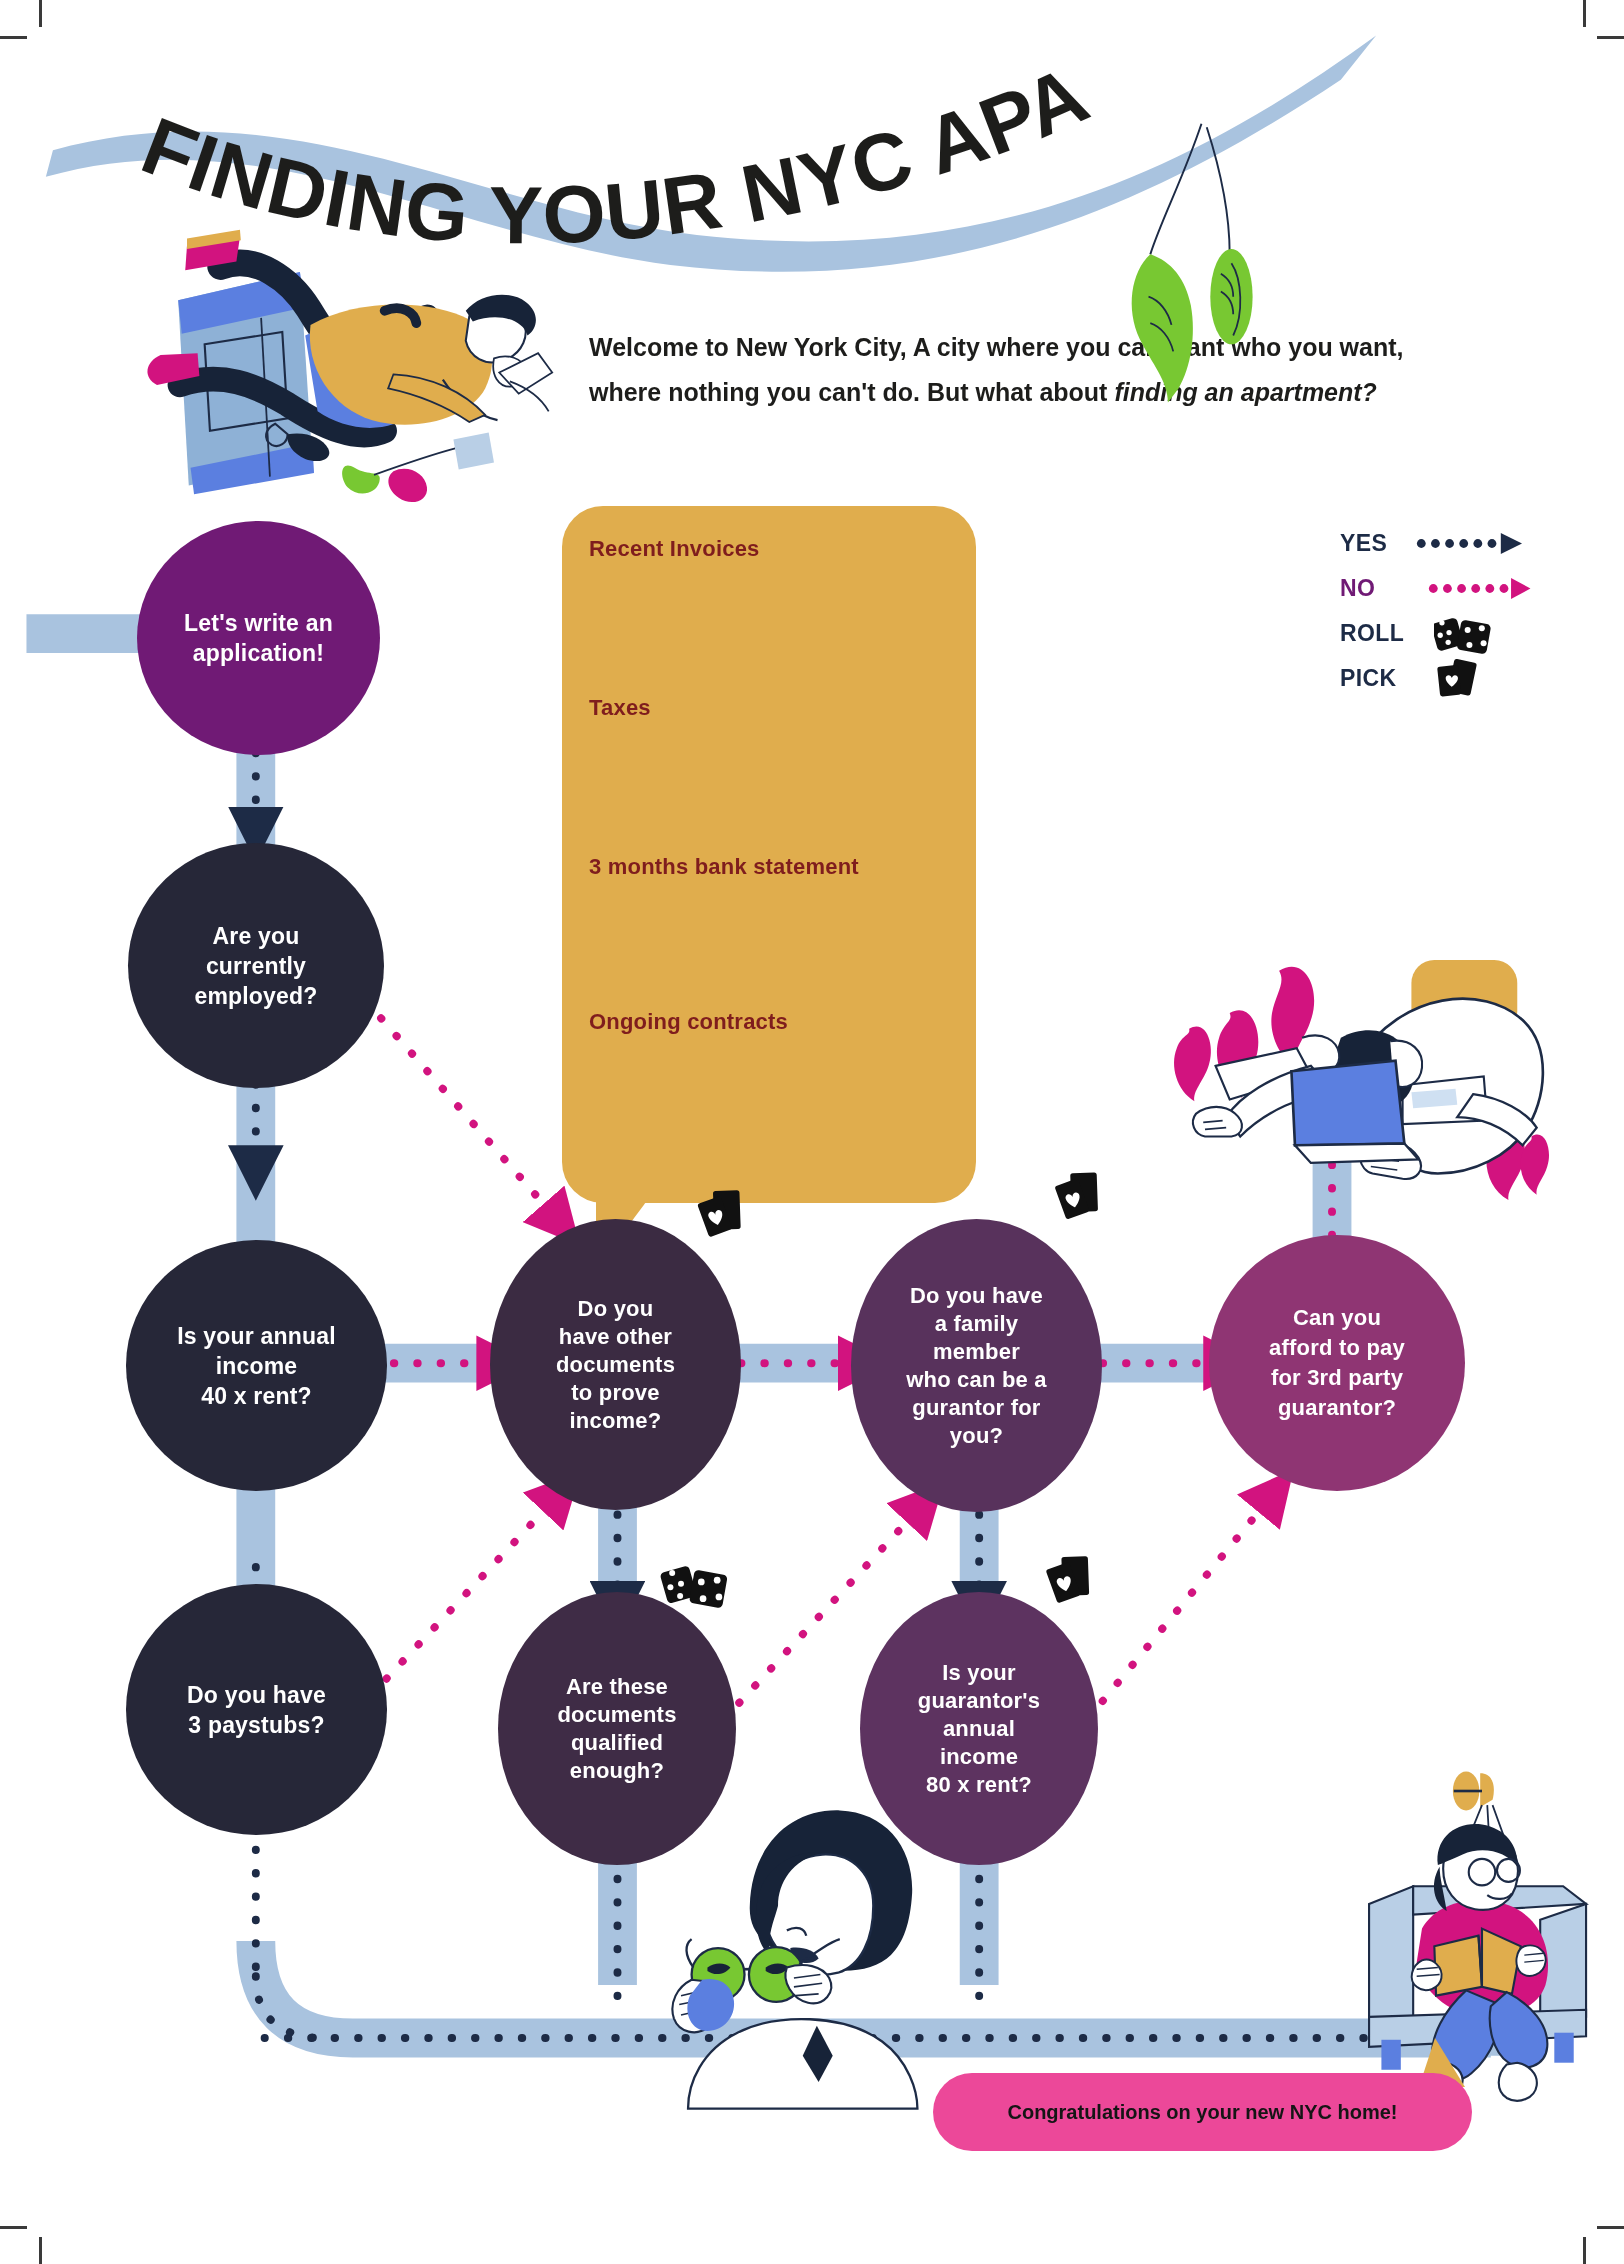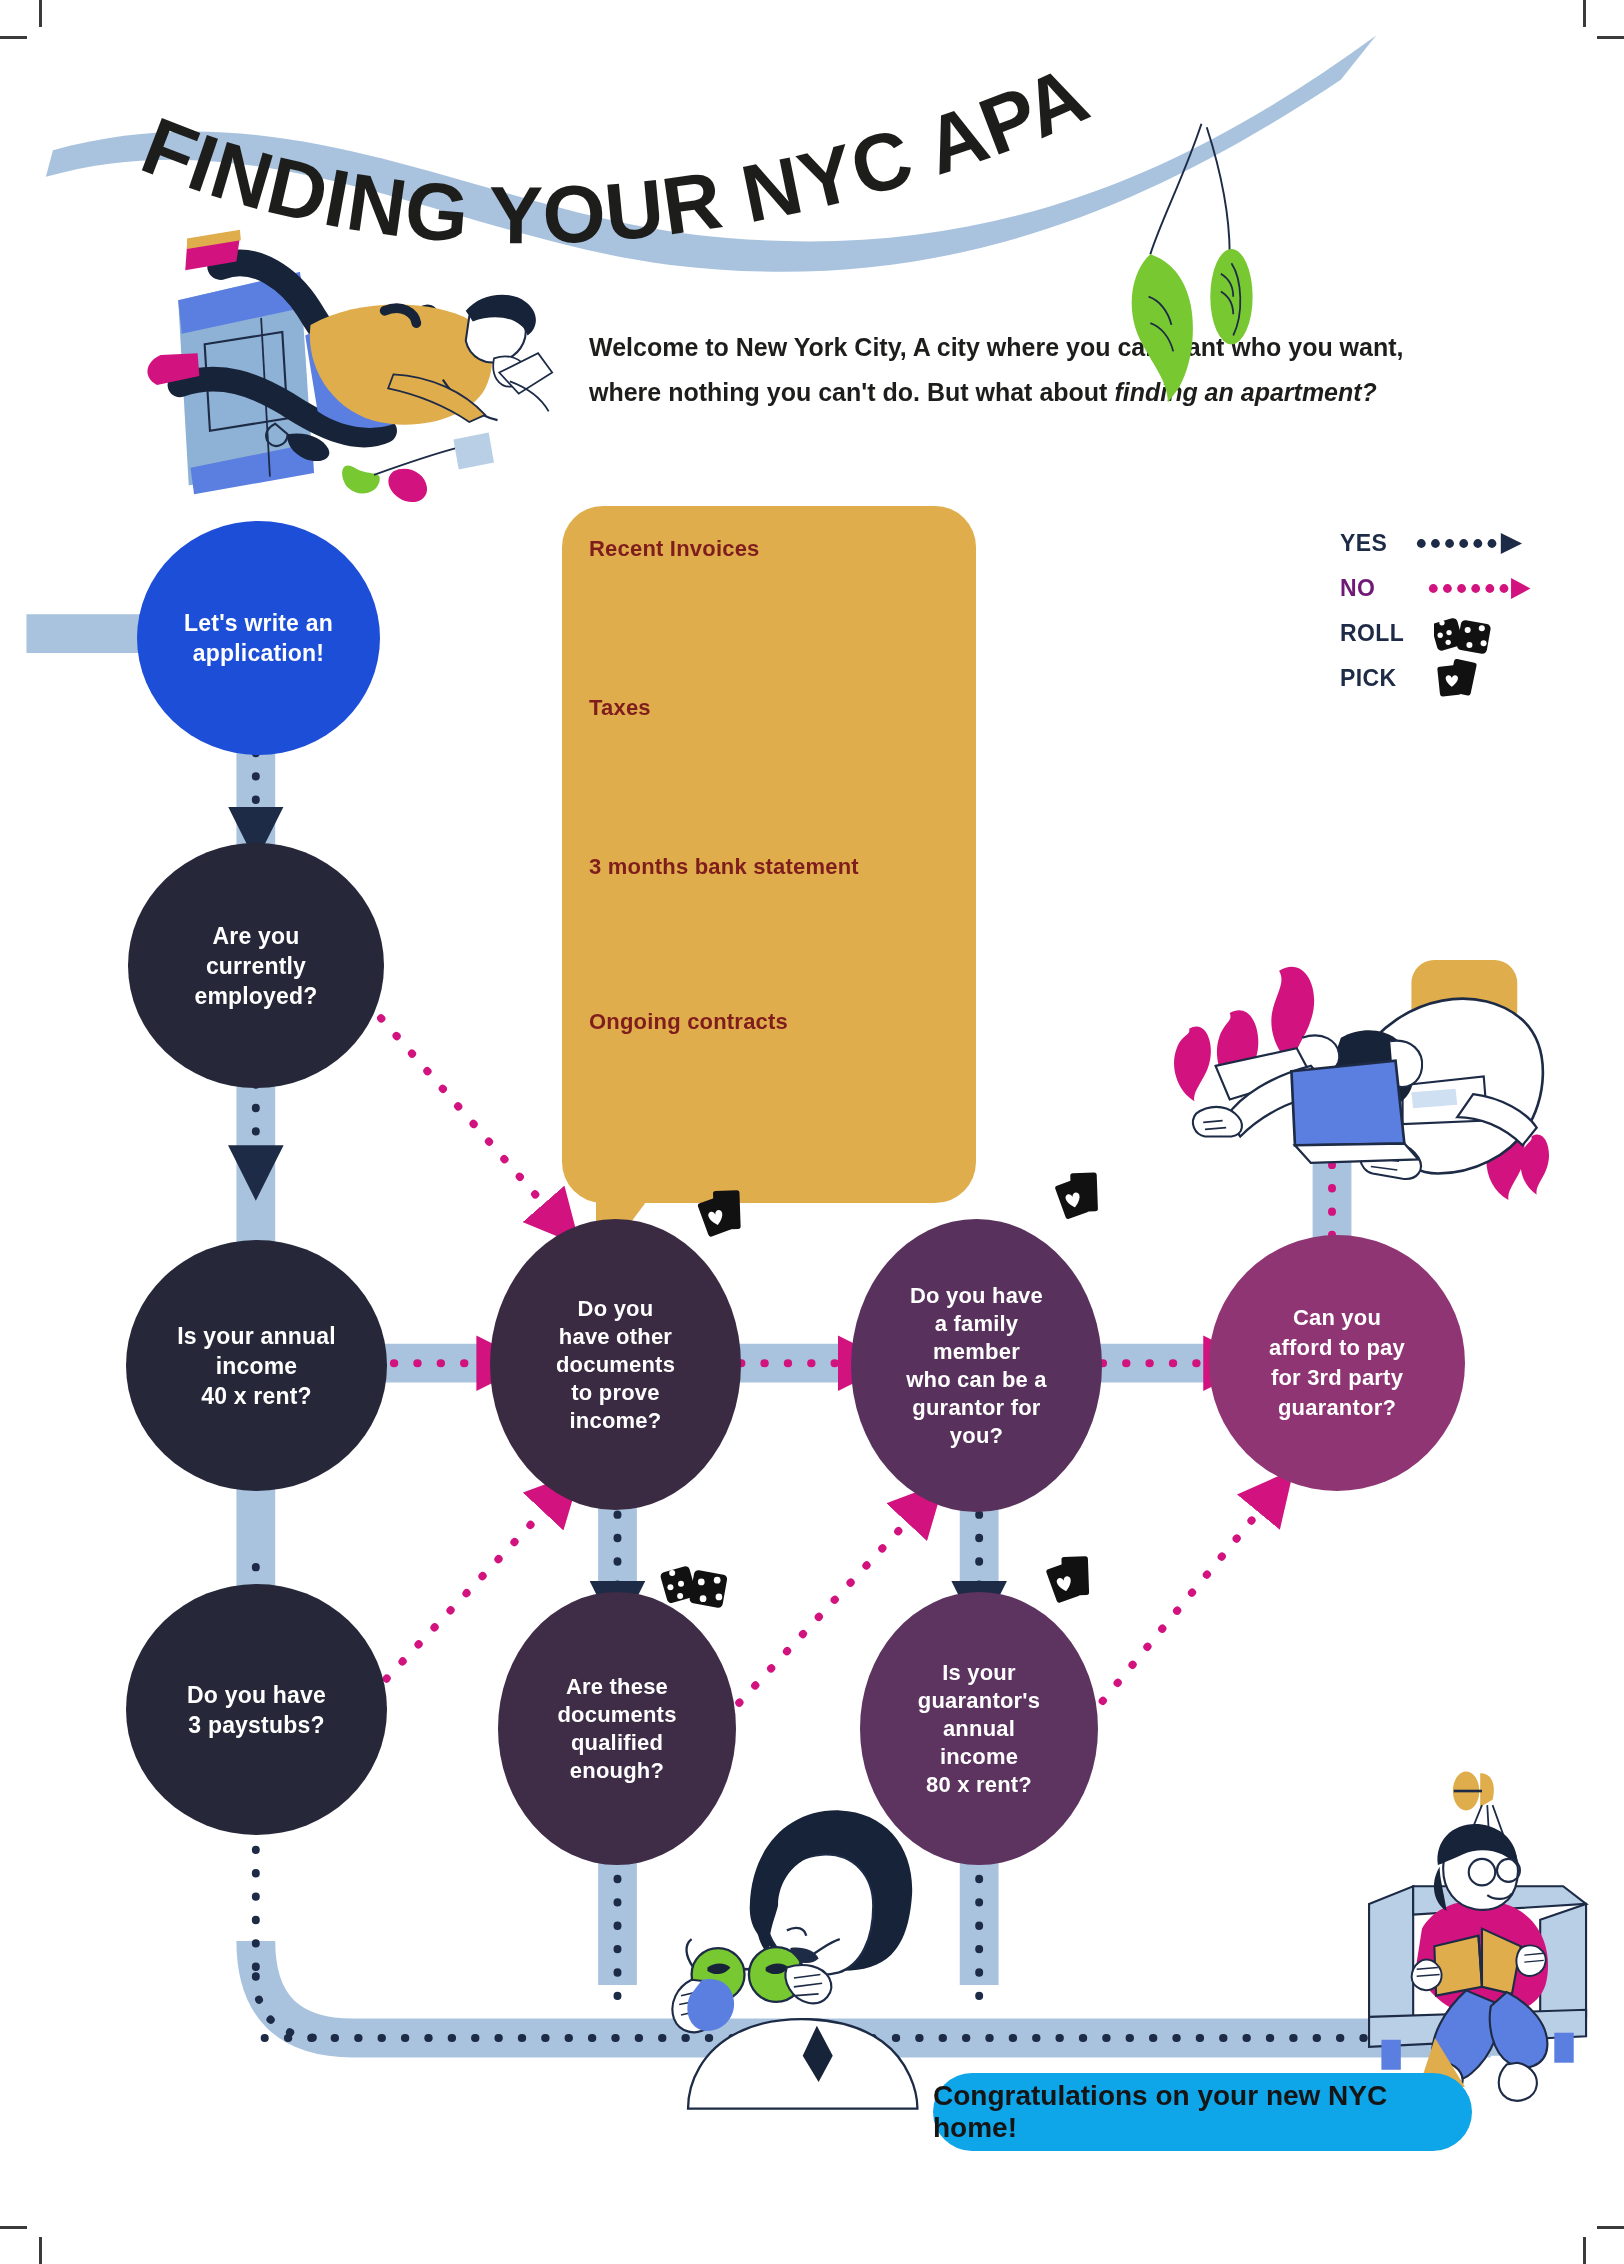--- a/index.html
+++ b/index.html
@@ -35,22 +35,22 @@
      color:#7f1d1d;letter-spacing:0.2px;}
 
   
   .node{position:absolute;border-radius:50%;display:flex;align-items:center;
      justify-content:center;text-align:center;color:#fff;font-weight:800;
      font-size:23px;line-height:30px;letter-spacing:0.2px;z-index:6;
      padding:0 14px;box-sizing:border-box;}
 
   
   .congrats{position:absolute;left:933px;top:2073px;width:539px;height:78px;
-    background:#0ea5e9;border-radius:39px;display:flex;align-items:center;
-    justify-content:center;font-size:28px;font-weight:800;color:#151515;z-index:7;}
+    background:#ec4899;border-radius:39px;display:flex;align-items:center;
+    justify-content:center;font-size:20px;font-weight:800;color:#151515;z-index:7;}
   .congrats-tail{position:absolute;left:1419px;top:2038px;width:0;height:0;
     border-left:16px solid transparent;border-right:30px solid transparent;
     border-bottom:49px solid #e0ad4d;z-index:6;}
   .card-tail{position:absolute;left:596px;top:1198px;width:0;height:0;
     border-left:12.4px solid #e0ad4d;border-right:41px solid transparent;
     border-top:55px solid #e0ad4d;z-index:4;}
 </style>
 </head>
 <body>
 
@@ -270,21 +270,21 @@
       <path d="M 420 1922 L 628 1700" marker-end="url(#noTip)"></path>
 
       <path d="M 838 1930 L 1040 1712" marker-end="url(#noTip)"></path>
 
       <path d="M 1250 1928 L 1438 1700" marker-end="url(#noTip)"></path>
 
       <path d="M 1510 1400 L 1510 1290" marker-end="url(#noTip)"></path>
     </g>
   </svg>
 
-  <div class="node" style="left:137px;top:521px;width:243px;height:234px;background:#1d4ed8;">
+  <div class="node" style="left:137px;top:521px;width:243px;height:234px;background:#701a75;">
     <span style="white-space:pre-line;">Let's write an
 application!</span>
   </div>
 
   <div class="node" style="left:128px;top:843px;width:256px;height:245px;background:#262738;">
     <span style="white-space:pre-line;">Are you
 currently
 employed?</span>
   </div>
 

